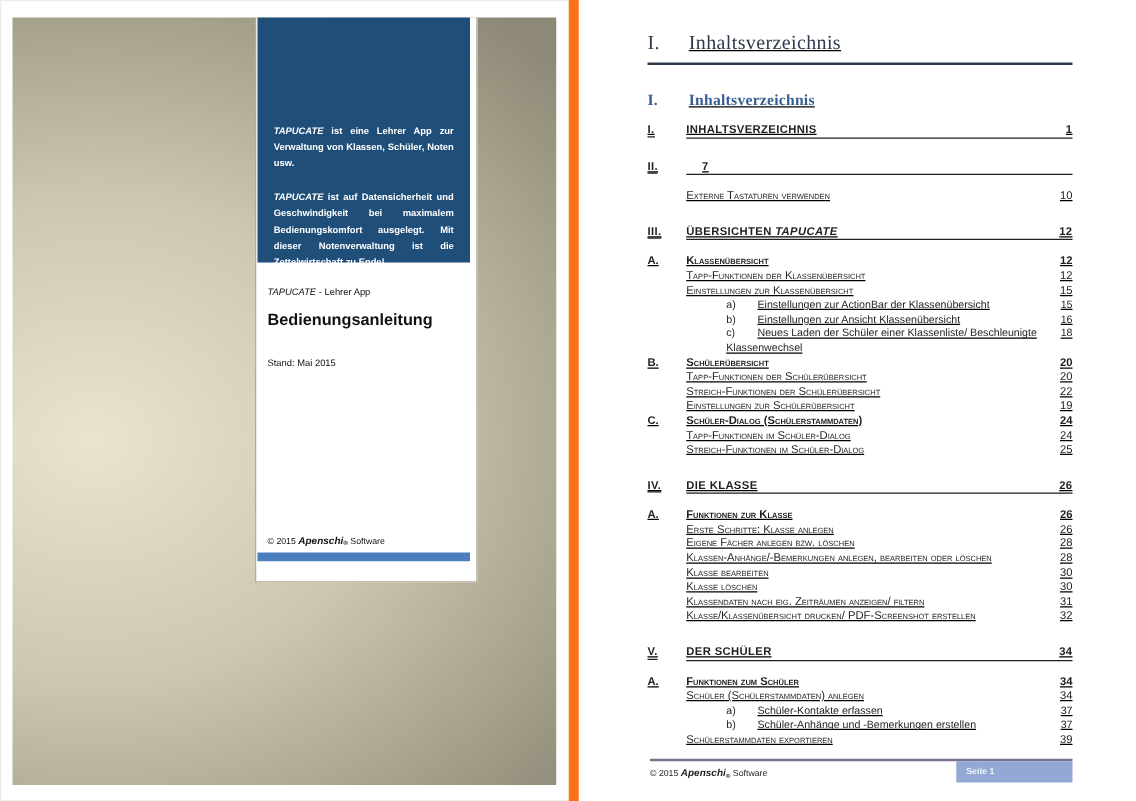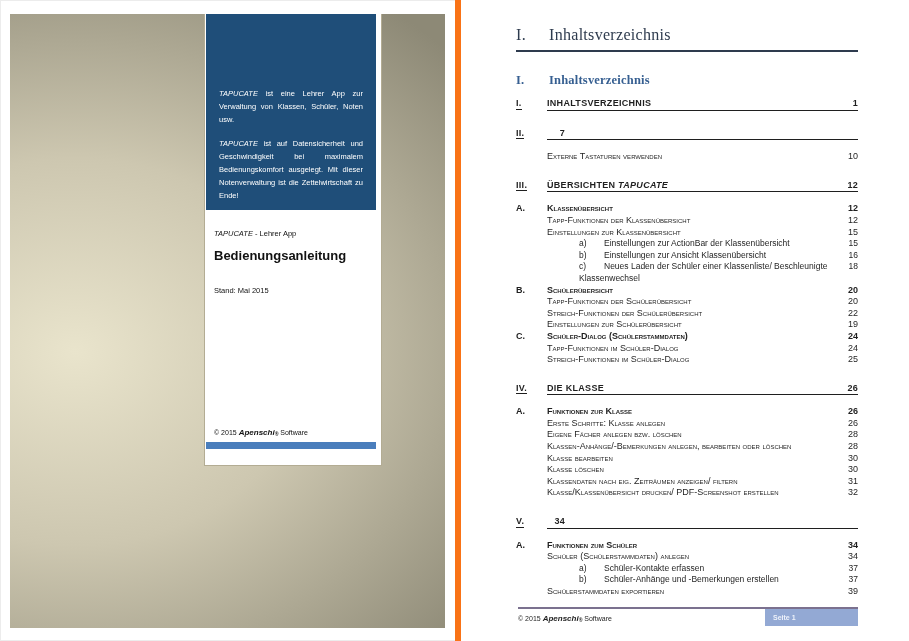--- a/index.html
+++ b/index.html
@@ -17,35 +17,35 @@
   }
   .cover-sheet{
     position:absolute;left:194px;top:0;width:178px;height:452px;
     background:#ffffff;border:1px solid #b3ac93;border-top:none;box-sizing:border-box;
   }
   .cover-bluebox{
     position:absolute;left:1px;top:0;width:170px;height:196px;
     color:#ffffff;box-sizing:border-box;padding:70px 13px 0 13px;
   }
   .cover-bluebox p{
-    margin:4px 0 12px 0;font-size:7.5px;font-weight:normal;line-height:12.8px;text-align:justify;
+    margin:15px 0 12px 0;font-size:7.5px;font-weight:bold;line-height:12.8px;text-align:justify;
   }
   .brand{font-style:italic;}
   .cover-title{position:absolute;left:9px;top:215px;font-size:7.5px;font-weight:normal;color:#111;}
   .cover-subtitle{position:absolute;left:9px;top:234px;font-size:13px;font-weight:bold;color:#111;}
   .cover-date{position:absolute;left:9px;top:272px;font-size:7.5px;color:#111;}
   .cover-copyright{position:absolute;left:9px;top:414px;font-size:7px;color:#111;white-space:nowrap;}
   .brandname{font-weight:bold;font-style:italic;font-size:8px;}
   .reg{font-size:5px;vertical-align:-1px;}
   .cover-bar{position:absolute;left:1px;top:428px;width:170px;height:7px;}
 
   
   .page-right{
     position:absolute;left:455px;top:0;width:454px;height:641px;background:#ffffff;
-    border-left:6px solid #f97316;box-sizing:border-box;
+    border-left:8px solid #f97316;box-sizing:border-box;text-decoration:underline;
   }
   .content{padding:26px 51px 0 55px;position:relative;}
   .h1row{
     font-family:"Liberation Serif", serif;font-size:16px;color:#2e3b4e;
     border-bottom:2px solid #2e3b4e;padding-bottom:6px;letter-spacing:0.3px;
   }
   .h1num{display:inline-block;width:33px;}
   .h2row{
     margin-top:21px;font-family:"Liberation Serif", serif;font-size:12.5px;
     font-weight:bold;color:#365f91;letter-spacing:0.2px;
@@ -288,20 +288,21 @@
           <div class="toc-row item">
             <span class="toc-num"></span>
             <span class="toc-rest">
               <span class="toc-title"><span>Klasse/Klassenübersicht drucken/ PDF-Screenshot erstellen</span></span>
               <span class="toc-pgn">32</span>
             </span>
           </div>
           <div class="toc-row chapter">
             <span class="toc-num"><span class="numtext">V.</span></span>
             <span class="toc-rest">
+              <span class="toc-title"><span>DER SCHÜLER</span></span>
               <span class="toc-pgn">34</span>
             </span>
           </div>
           <div class="toc-row section">
             <span class="toc-num"><span class="numtext">A.</span></span>
             <span class="toc-rest">
               <span class="toc-title"><span>Funktionen zum Schüler</span></span>
               <span class="toc-pgn">34</span>
             </span>
           </div>

